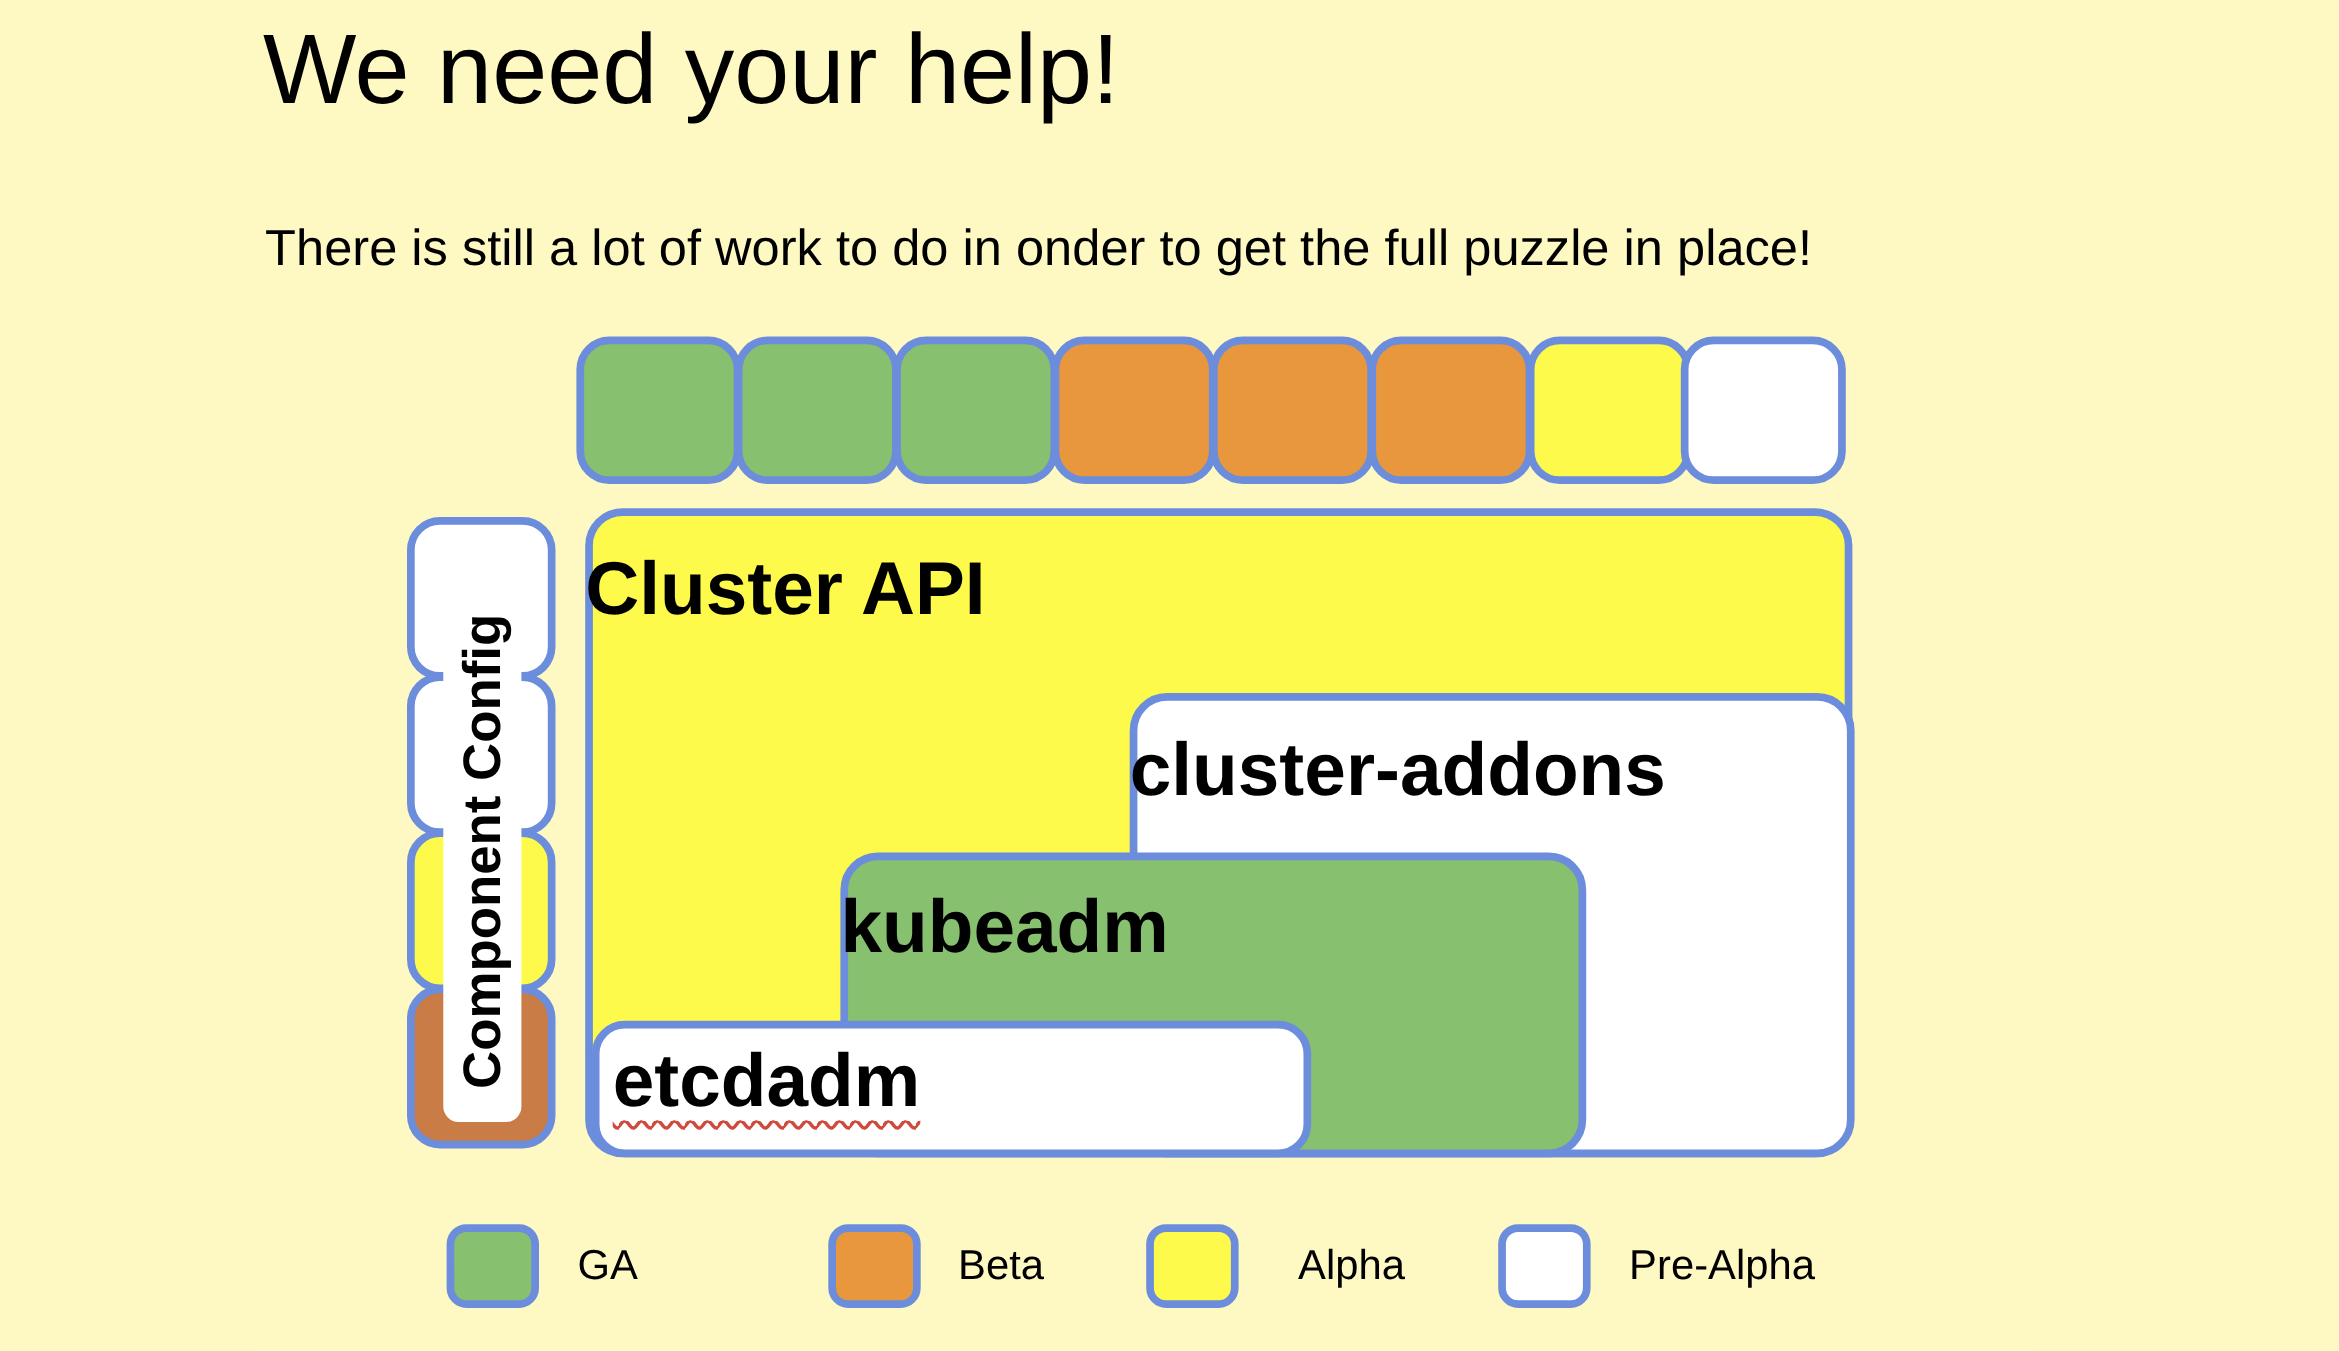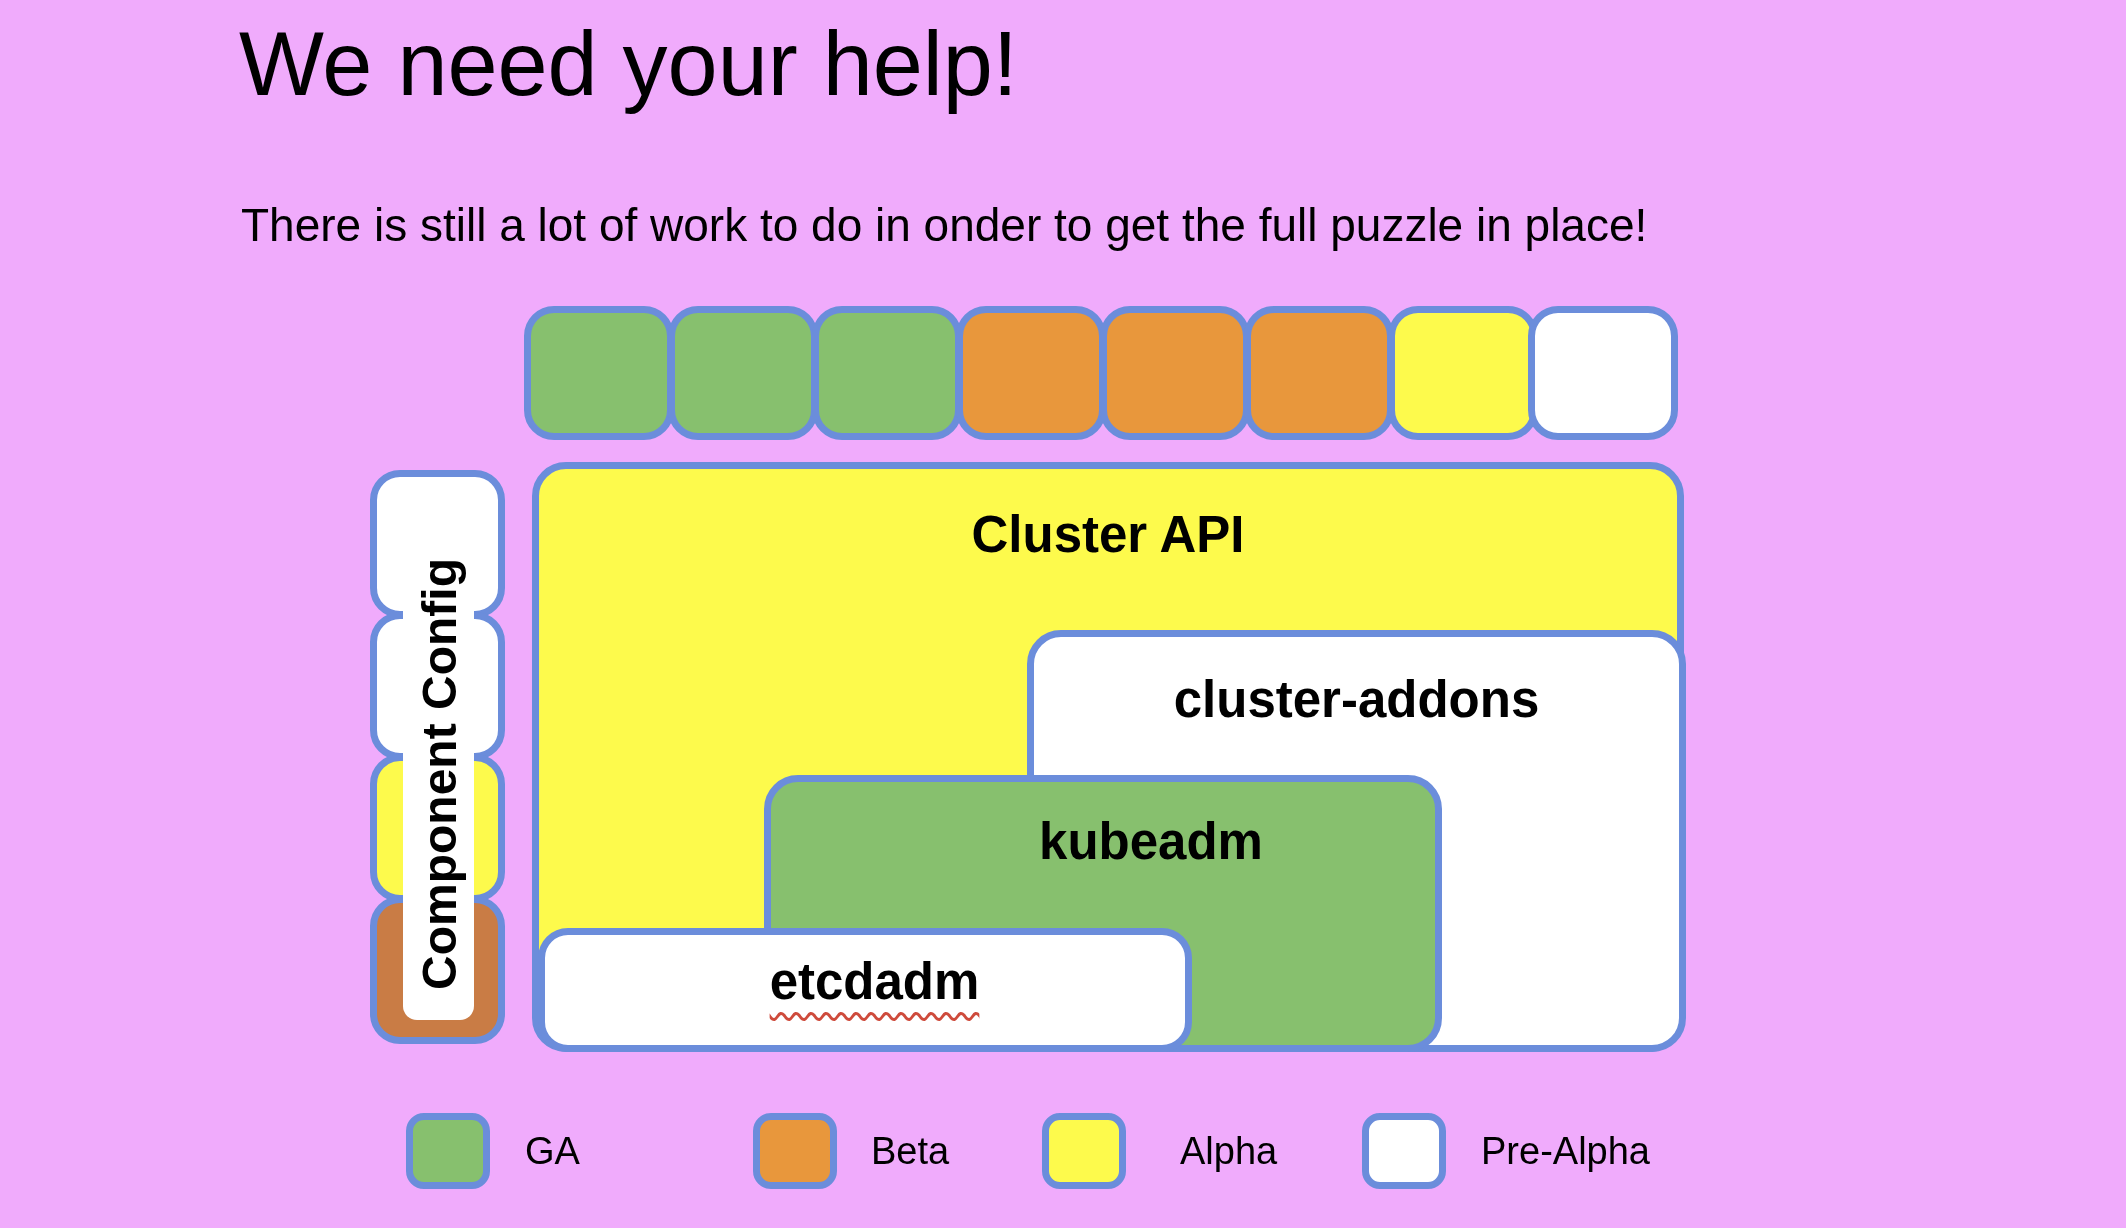--- a/index.html
+++ b/index.html
@@ -1,20 +1,20 @@
 <!DOCTYPE html>
 <html><head>
 <meta charset="utf-8">
 <style>
   html, body { margin: 0; padding: 0; background: #ffffff; }
   .stage {
     position: relative;
     width: 2126px;
     height: 1228px;
-    background: #f0abfc;
+    background: #fef9c3;
     font-family: "Liberation Sans", sans-serif;
     color: #000000;
     overflow: hidden;
   }
   .abs { position: absolute; box-sizing: border-box; }
 
   .title {
     left: 239px; top: 12px;
     font-size: 90px; font-weight: 400; line-height: 104px;
     white-space: nowrap;
@@ -61,22 +61,22 @@
   }
 
   
   .block { border: 7px solid #6B8DDB; border-radius: 34px; }
   .cluster-api { left: 532px; top: 462px; width: 1152px; height: 590px; background: #FDFA4C; }
   .cluster-addons { left: 1027px; top: 630px; width: 659px; height: 422px; background: #ffffff; }
   .kubeadm { left: 764px; top: 775px; width: 678px; height: 277px; background: #87C06E; }
   .etcdadm { left: 538px; top: 928px; width: 654px; height: 124px; background: #ffffff; border-radius: 30px; }
 
   .block-label {
-    font-size: 51px; font-weight: 700; line-height: 60px;
-    text-align: center; white-space: nowrap;
+    font-size: 68px; font-weight: 700; line-height: 60px;
+    text-align: left; white-space: nowrap;
   }
   .lbl-cluster-api { left: 532px; width: 1152px; top: 505px; }
   .lbl-cluster-addons { left: 1027px; width: 659px; top: 670px; }
   .lbl-kubeadm { left: 764px; width: 774px; top: 812px; }
   .lbl-etcdadm { left: 538px; width: 654px; top: 952px; }
   .lbl-etcdadm span {
     text-decoration: underline wavy #CE4B3C;
     text-decoration-thickness: 3px;
     text-underline-offset: 13px;
     margin-left: 19px;

